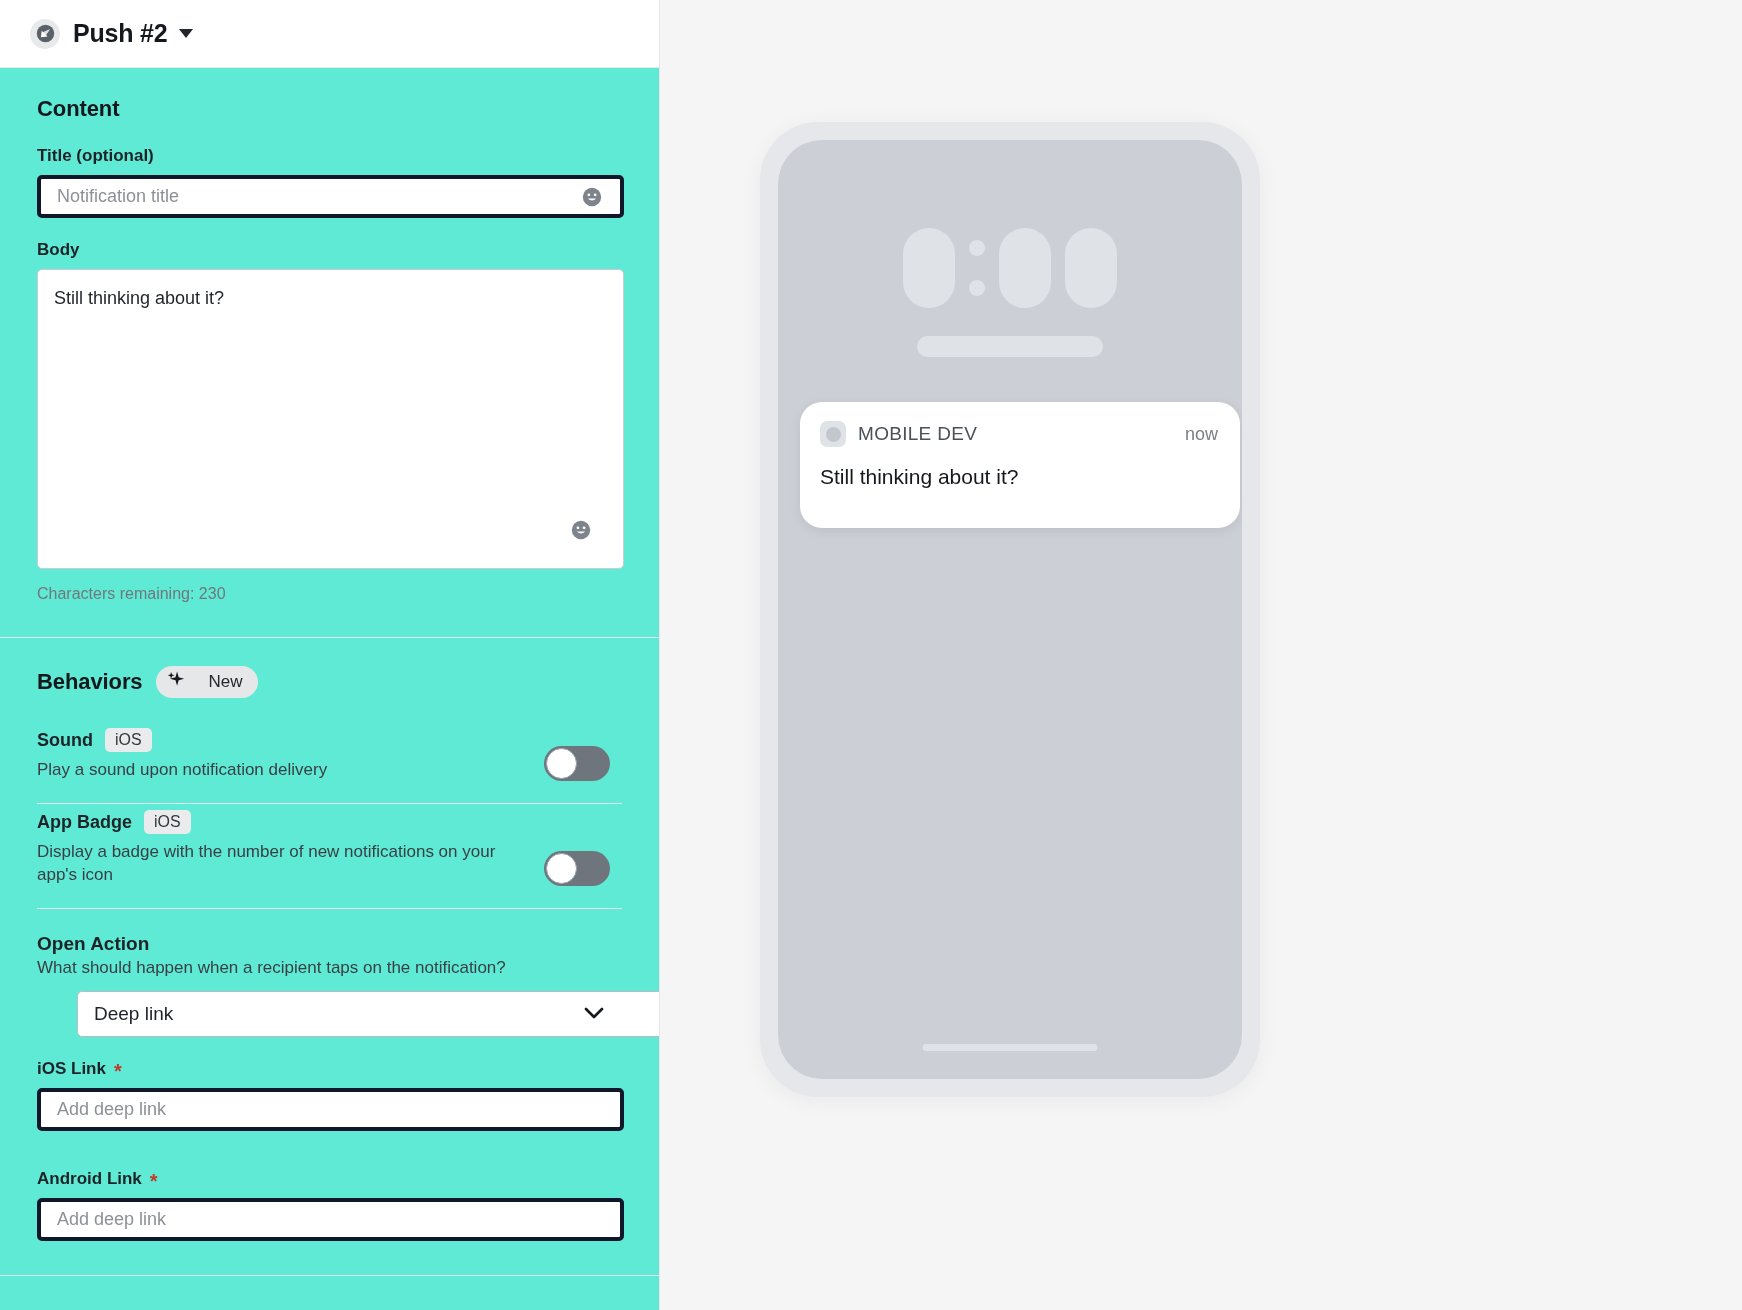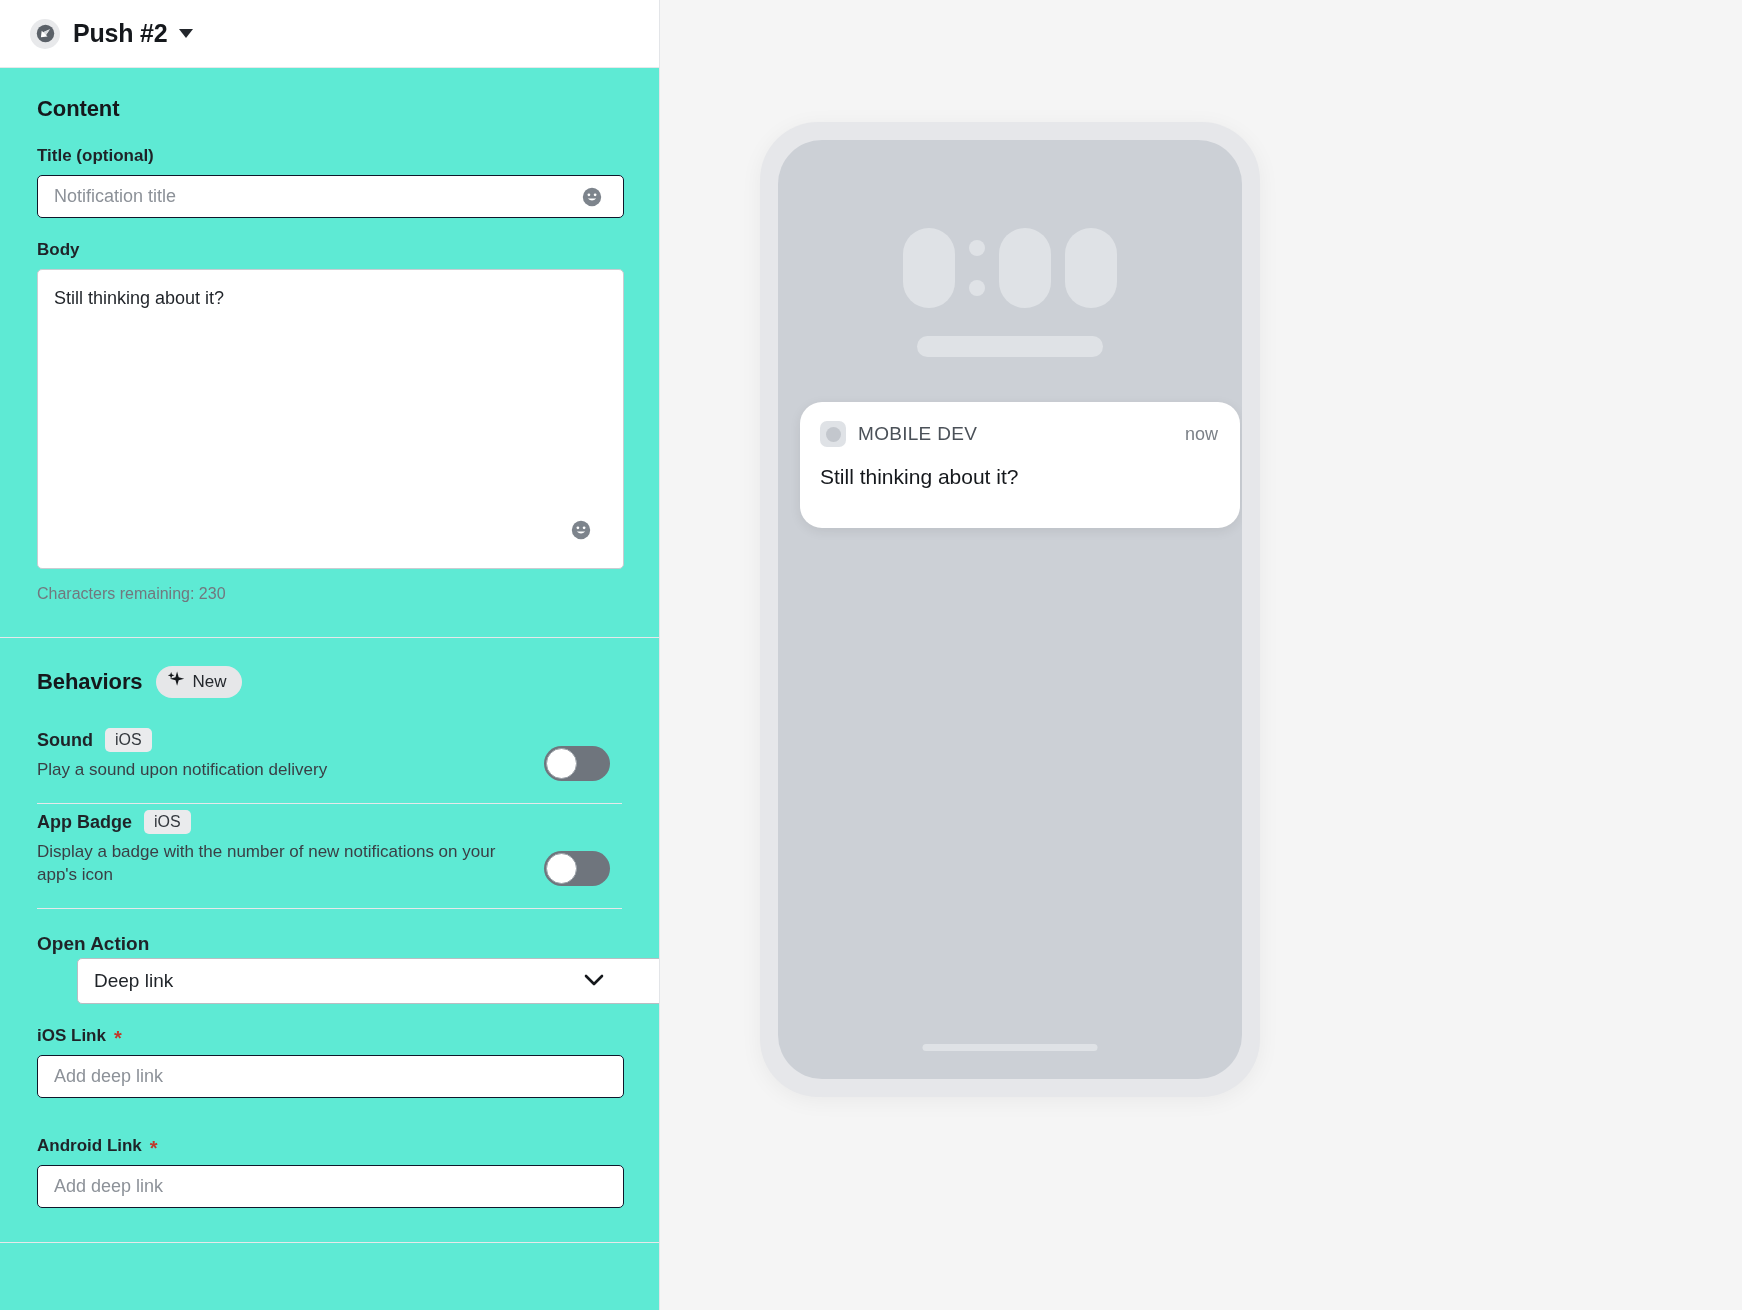--- a/index.html
+++ b/index.html
@@ -73,21 +73,21 @@
     align-items: center;
   }
   .new-badge {
     margin-left: 14px;
     background: #e6e7e9;
     border-radius: 999px;
     height: 32px;
     padding: 0 15px 0 10px;
     display: inline-flex;
     align-items: center;
-    gap: 7px;
+    gap: 23px;
     font-size: 17px;
     font-weight: 400;
     color: #24282d;
     letter-spacing: 0;
   }
   .new-badge .sparkle { display: block; }
 
   .field-label {
     font-size: 17px;
     font-weight: 700;
@@ -101,21 +101,21 @@
     font-size: 20px;
     margin-left: 8px;
     line-height: 1;
     transform: translateY(2px);
   }
 
   .input-wrap { position: relative; }
   .text-input {
     width: 587px;
     height: 43px;
-    border: 1px solid #0f172a;
+    border: 4px solid #0f172a;
     border-radius: 5px;
     background: #fff;
     font-family: "Liberation Sans", sans-serif;
     font-size: 18px;
     color: #1f2328;
     padding: 0 44px 0 16px;
     outline: none;
   }
   .text-input::placeholder { color: #8c9198; }
 
@@ -438,20 +438,21 @@
           </div>
           <div class="behavior-desc">Display a badge with the number of new notifications on your app's icon</div>
         </div>
         <div class="toggle">
           <span class="knob"></span>
         </div>
       </div>
 
       <div class="open-action">
         <div class="oa-title">Open Action</div>
+        <div class="oa-sub">What should happen when a recipient taps on the notification?</div>
         <div class="select-wrap">
           <div class="select-box">
             <span>Deep link</span>
           </div>
           <span class="select-chevron">
             <svg width="20" height="14" viewBox="0 0 20 14">
               <path d="M2 3 L10 11 L18 3" stroke="#15181c" stroke-width="2.6" fill="none" stroke-linecap="round" stroke-linejoin="round"></path>
             </svg>
           </span>
         </div>

